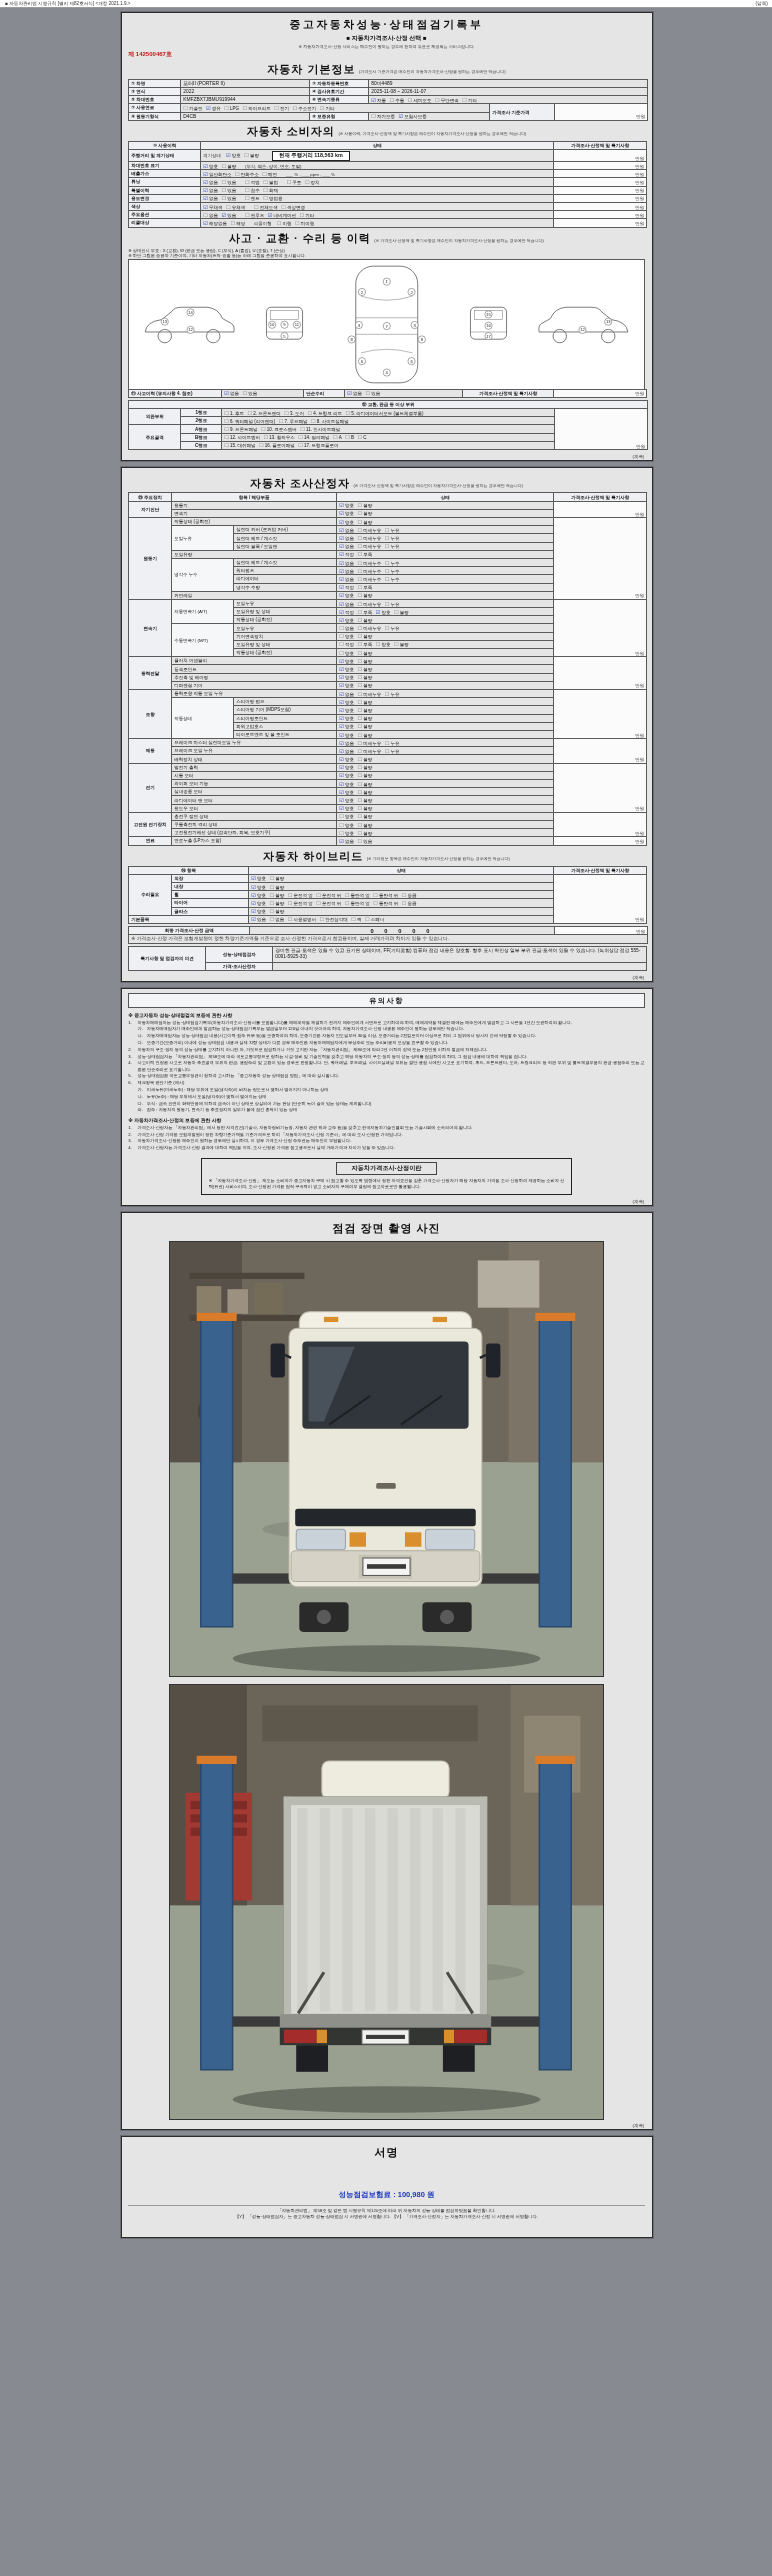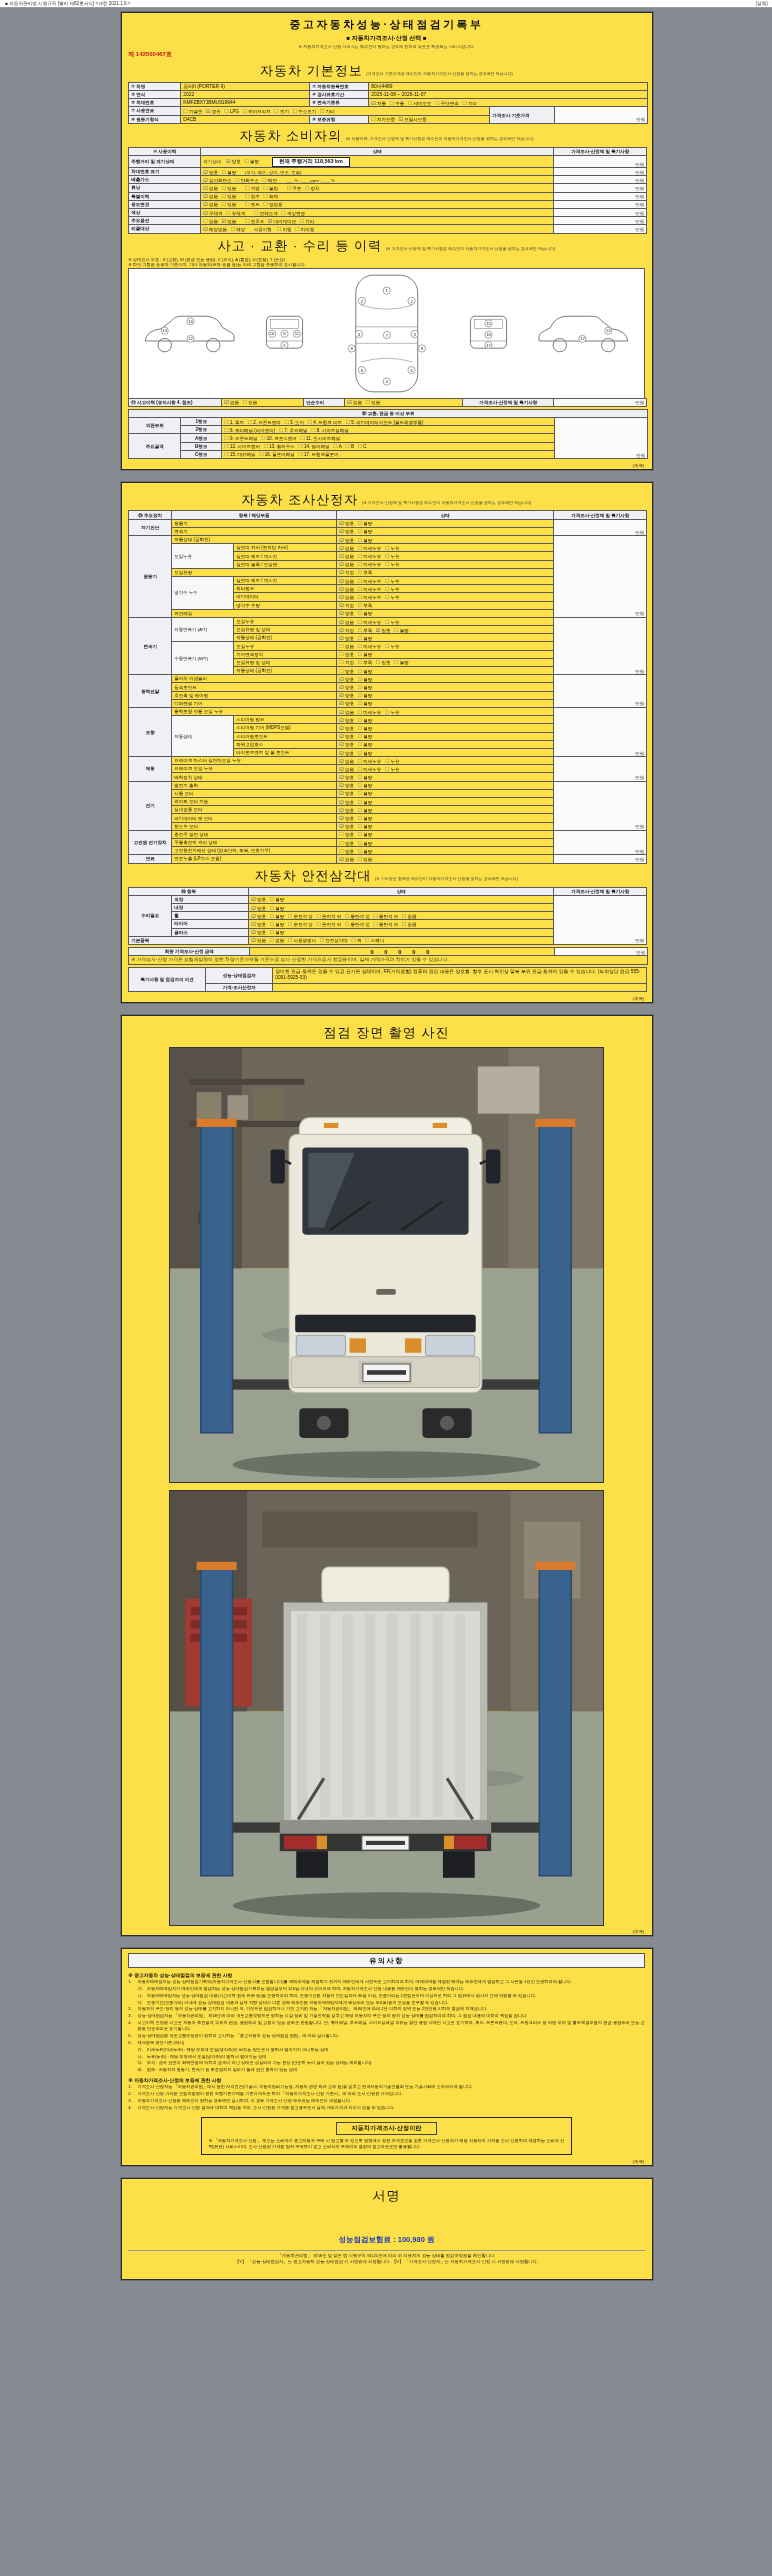--- a/index.html
+++ b/index.html
@@ -1,25 +1,25 @@
 <!DOCTYPE html>
 <html lang="ko" style="font-size:8.2px"><head>
 <meta charset="utf-8">
 <style>
   *{box-sizing:border-box;margin:0;padding:0}
   body{width:773px;height:2576px;background:#878a91;font-family:"Liberation Sans","DejaVu Sans",sans-serif;color:#111;overflow:hidden}
   .topbar{background:#fff;border-bottom:0.5px solid #9a9a9a;font-size:4.6px;color:#333;display:flex;justify-content:space-between;padding:1px 5.2px}
   .paper{width:532px;margin:4.1px auto 0}
-  .card{background:#fde047;border:0.5px solid #2b2b2b;outline:0.5px solid #6a6d73;margin-bottom:12px;padding:4.1px 6.7px 8.2px;position:relative}
+  .card{background:#e5e5e5;border:0.5px solid #2b2b2b;outline:0.5px solid #6a6d73;margin-bottom:6px;padding:4.1px 6.7px 8.2px;position:relative}
   .main-title{text-align:center;font-size:10.8px;font-weight:bold;letter-spacing:2.6px;margin-top:1px}
   .sub-title{text-align:center;font-size:6px;font-weight:bold;margin-top:1.5px}
   .svc-note{text-align:center;font-size:4.1px;color:#333;margin:1px 0 0.5px}
   .doc-no{color:#c01818;font-weight:bold;font-size:6px;margin:1px 0 2.1px}
   .sec-head{display:flex;align-items:baseline;justify-content:center;gap:3.6px;margin:3.6px 0 1.5px}
-  .sec-head .t{font-size:13px;font-weight:normal;letter-spacing:1px}
+  .sec-head .t{font-size:11px;font-weight:bold;letter-spacing:1px}
   .sec-head .n{font-size:4px;color:#333}
   table.tbl{width:100%;border-collapse:collapse;table-layout:fixed;margin-bottom:2.1px}
   .tbl td{border:0.5px solid #5a5a5a;padding:0.5px 2.1px;font-size:4.8px;height:8.2px;vertical-align:middle;overflow:hidden}
   .tbl td.lbl{background:#eef0f4;font-weight:bold;font-size:4.5px}
   .tbl td.dev{text-align:center}
   .tbl td.sub{background:#f6f7f9;font-size:4.4px}
   .tbl td.itm{font-size:4.5px}
   .tbl td.price{text-align:right;font-size:4.4px;color:#333;background:#fbfbfb;vertical-align:bottom}
   .tbl td.val{font-size:4.9px}
   .opt{display:inline-block;margin-right:3.6px;font-size:4.5px;white-space:nowrap}
@@ -583,21 +583,21 @@
           <tr>
             <td class="lbl dev" rowspan="1">연료</td>
             <td class="itm" colspan="2">연료누출 (LP가스 포함)</td>
             <td><span class="opt"><span class="cb on">☑</span><span>없음</span></span><span class="opt"><span class="cb">☐</span><span>있음</span></span></td>
             <td class="price" rowspan="1">만원</td>
           </tr>
         </tbody>
     </table>
 
     <div class="sec-head">
-      <span class="t">자동차 안전삼각대</span>
+      <span class="t">자동차 하이브리드</span>
       <span class="n">(※ 기타정보 항목은 매수인이 자동차가격조사·산정을 원하는 경우에만 적습니다)</span>
     </div>
     <table class="tbl">
       <colgroup>
           <col style="width:43px">
           <col style="width:77px">
           <col style="width:305px">
           <col style="width:93px">
         </colgroup>
       <tbody>
@@ -666,20 +666,101 @@
             <td class="lbl dev" rowspan="2">특기사항 및 점검자의 의견</td>
             <td class="lbl dev">성능·상태점검자</td>
             <td class="remark-txt">경미한 판금·도색은 있을 수 있고 표기된 상태이며, FF(기타포함) 컴퓨터 점검 내용은 양호함. 향후 표시 확인상 일부 부위 판금·도색이 있을 수 있습니다. (녹취상담 점검 555-0091-5925-33)</td>
           </tr>
           <tr>
             <td class="lbl dev">가격·조사산정자</td>
             <td class="remark-txt"></td>
           </tr>
         </tbody>
     </table>
+    <span class="cont">(계속)</span>
+  </section>
+
+  <section class="card">
+    <div class="notice-title">유의사항</div>
+    <div id="notice-body">
+        <div class="notice-h">※ 중고자동차 성능·상태점검의 보증에 관한 사항</div>
+        <div class="notice-p">
+          <span class="mk">1.</span>
+          <span class="tx">자동차매매업자는 성능·상태점검기록부(자동차가격조사·산정서를 포함합니다)를 매매계약을 체결하기 전까지 매수인에게 서면으로 고지하여야 하며, 매매계약을 체결한 때에는 매수인에게 발급하고 그 사본을 1년간 보관하여야 합니다.</span>
+        </div>
+        <div class="notice-p i1">
+          <span class="mk">가.</span>
+          <span class="tx">자동차매매업자가 매수인에게 발급하는 성능·상태점검기록부는 발급일부터 120일 이내의 것이어야 하며, 자동차가격조사·산정 내용은 매수인이 원하는 경우에만 적습니다.</span>
+        </div>
+        <div class="notice-p i1">
+          <span class="mk">나.</span>
+          <span class="tx">자동차매매업자는 성능·상태점검 내용(사고이력·침수 유무 등)을 보증하여야 하며, 보증기간은 자동차 인도일부터 30일 이상, 보증거리는 2천킬로미터 이상으로 하되 그 범위에서 당사자 간에 약정할 수 있습니다.</span>
+        </div>
+        <div class="notice-p i1">
+          <span class="mk">다.</span>
+          <span class="tx">보증기간(보증거리) 이내에 성능·상태점검 내용과 실제 차량 상태가 다른 경우 매수인은 자동차매매업자에게 무상수리 또는 수리비용의 보상을 요구할 수 있습니다.</span>
+        </div>
+        <div class="notice-p">
+          <span class="mk">2.</span>
+          <span class="tx">자동차의 구조·장치 등의 성능·상태를 고지하지 아니한 자, 거짓으로 점검하거나 거짓 고지한 자는 「자동차관리법」 제80조에 따라 2년 이하의 징역 또는 2천만원 이하의 벌금에 처해집니다.</span>
+        </div>
+        <div class="notice-p">
+          <span class="mk">3.</span>
+          <span class="tx">성능·상태점검자는 「자동차관리법」 제58조에 따라 국토교통부령으로 정하는 시설·장비 및 기술인력을 갖추고 해당 자동차의 구조·장치 등의 성능·상태를 점검하여야 하며, 그 점검 내용에 대하여 책임을 집니다.</span>
+        </div>
+        <div class="notice-p">
+          <span class="mk">4.</span>
+          <span class="tx">사고이력 인정은 사고로 자동차 주요골격 부위의 판금, 용접수리 및 교환이 있는 경우로 한정합니다. 단, 쿼터패널, 루프패널, 사이드실패널 부위는 절단·용접 시에만 사고로 표기하며, 후드, 프론트펜더, 도어, 트렁크리드 등 외판 부위 및 볼트체결부품의 판금·용접수리 또는 교환은 단순수리로 표기합니다.</span>
+        </div>
+        <div class="notice-p">
+          <span class="mk">5.</span>
+          <span class="tx">성능·상태점검은 국토교통부장관이 정하여 고시하는 「중고자동차 성능·상태점검 방법」에 따라 실시합니다.</span>
+        </div>
+        <div class="notice-p">
+          <span class="mk">6.</span>
+          <span class="tx">체크항목 판단기준 (예시)</span>
+        </div>
+        <div class="notice-p i1">
+          <span class="mk">가.</span>
+          <span class="tx">미세누유(미세누수) : 해당 부위에 오일(냉각수)이 비치는 정도로서 맺혀서 떨어지지 아니하는 상태</span>
+        </div>
+        <div class="notice-p i1">
+          <span class="mk">나.</span>
+          <span class="tx">누유(누수) : 해당 부위에서 오일(냉각수)이 맺혀서 떨어지는 상태</span>
+        </div>
+        <div class="notice-p i1">
+          <span class="mk">다.</span>
+          <span class="tx">부식 : 금속 표면이 화학반응에 의하여 금속이 아닌 상태로 상실되어 가는 현상 (단순히 녹이 슬어 있는 상태는 제외합니다)</span>
+        </div>
+        <div class="notice-p i1">
+          <span class="mk">라.</span>
+          <span class="tx">침수 : 자동차의 원동기, 변속기 등 주요장치의 일부가 물에 잠긴 흔적이 있는 상태</span>
+        </div>
+        <div class="notice-h">※ 자동차가격조사·산정의 보증에 관한 사항</div>
+        <div class="notice-p">
+          <span class="mk">1.</span>
+          <span class="tx">가격조사·산정자는 「자동차관리법」에서 정한 자격요건(기술사, 자동차정비기능장, 자동차 관련 학과 교수 등)을 갖추고 한국자동차기술인협회 또는 기술사회에 소속되어야 합니다.</span>
+        </div>
+        <div class="notice-p">
+          <span class="mk">2.</span>
+          <span class="tx">가격조사·산정 가격은 보험개발원이 정한 차량기준가액을 기준가격으로 하여 「자동차가격조사·산정 기준서」에 따라 조사·산정한 가격입니다.</span>
+        </div>
+        <div class="notice-p">
+          <span class="mk">3.</span>
+          <span class="tx">자동차가격조사·산정은 매수인이 원하는 경우에만 실시하며, 이 경우 가격조사·산정 수수료는 매수인이 부담합니다.</span>
+        </div>
+        <div class="notice-p">
+          <span class="mk">4.</span>
+          <span class="tx">가격조사·산정자는 가격조사·산정 결과에 대하여 책임을 지며, 조사·산정된 가격은 참고용으로서 실제 거래가격과 차이가 있을 수 있습니다.</span>
+        </div>
+      </div>
+    <div class="def-box">
+      <div class="bt">자동차가격조사·산정이란</div>
+      <div class="bx">※ 「자동차가격조사·산정」 제도는 소비자가 중고자동차 구매 시 참고할 수 있도록 법령에서 정한 자격요건을 갖춘 가격조사·산정자가 해당 자동차의 가격을 조사·산정하여 제공하는 소비자 선택(유료) 서비스이며, 조사·산정된 가격은 법적 구속력이 없고 소비자의 구매여부 결정에 참고자료로만 활용됩니다.</div>
+    </div>
     <span class="cont">(계속)</span>
   </section>
 
   <section class="card">
     <div class="sec-head">
       <span class="t">점검 장면 촬영 사진</span>
     </div>
     <div class="photo-wrap">
 
       <svg class="photo" width="435" height="436" viewBox="0 0 844 846">
@@ -773,101 +854,20 @@
         <rect x="246" y="702" width="62" height="52" fill="#1e1f22"></rect>
           <rect x="532" y="702" width="62" height="52" fill="#1e1f22"></rect>
         <line x1="250" y1="640" x2="300" y2="560" stroke="#4a4c48" stroke-width="6"></line>
         <line x1="590" y1="640" x2="540" y2="560" stroke="#4a4c48" stroke-width="6"></line>
       </svg>
 
     </div>
     <span class="cont">(계속)</span>
   </section>
 
-  <section class="card">
-    <div class="notice-title">유의사항</div>
-    <div id="notice-body">
-        <div class="notice-h">※ 중고자동차 성능·상태점검의 보증에 관한 사항</div>
-        <div class="notice-p">
-          <span class="mk">1.</span>
-          <span class="tx">자동차매매업자는 성능·상태점검기록부(자동차가격조사·산정서를 포함합니다)를 매매계약을 체결하기 전까지 매수인에게 서면으로 고지하여야 하며, 매매계약을 체결한 때에는 매수인에게 발급하고 그 사본을 1년간 보관하여야 합니다.</span>
-        </div>
-        <div class="notice-p i1">
-          <span class="mk">가.</span>
-          <span class="tx">자동차매매업자가 매수인에게 발급하는 성능·상태점검기록부는 발급일부터 120일 이내의 것이어야 하며, 자동차가격조사·산정 내용은 매수인이 원하는 경우에만 적습니다.</span>
-        </div>
-        <div class="notice-p i1">
-          <span class="mk">나.</span>
-          <span class="tx">자동차매매업자는 성능·상태점검 내용(사고이력·침수 유무 등)을 보증하여야 하며, 보증기간은 자동차 인도일부터 30일 이상, 보증거리는 2천킬로미터 이상으로 하되 그 범위에서 당사자 간에 약정할 수 있습니다.</span>
-        </div>
-        <div class="notice-p i1">
-          <span class="mk">다.</span>
-          <span class="tx">보증기간(보증거리) 이내에 성능·상태점검 내용과 실제 차량 상태가 다른 경우 매수인은 자동차매매업자에게 무상수리 또는 수리비용의 보상을 요구할 수 있습니다.</span>
-        </div>
-        <div class="notice-p">
-          <span class="mk">2.</span>
-          <span class="tx">자동차의 구조·장치 등의 성능·상태를 고지하지 아니한 자, 거짓으로 점검하거나 거짓 고지한 자는 「자동차관리법」 제80조에 따라 2년 이하의 징역 또는 2천만원 이하의 벌금에 처해집니다.</span>
-        </div>
-        <div class="notice-p">
-          <span class="mk">3.</span>
-          <span class="tx">성능·상태점검자는 「자동차관리법」 제58조에 따라 국토교통부령으로 정하는 시설·장비 및 기술인력을 갖추고 해당 자동차의 구조·장치 등의 성능·상태를 점검하여야 하며, 그 점검 내용에 대하여 책임을 집니다.</span>
-        </div>
-        <div class="notice-p">
-          <span class="mk">4.</span>
-          <span class="tx">사고이력 인정은 사고로 자동차 주요골격 부위의 판금, 용접수리 및 교환이 있는 경우로 한정합니다. 단, 쿼터패널, 루프패널, 사이드실패널 부위는 절단·용접 시에만 사고로 표기하며, 후드, 프론트펜더, 도어, 트렁크리드 등 외판 부위 및 볼트체결부품의 판금·용접수리 또는 교환은 단순수리로 표기합니다.</span>
-        </div>
-        <div class="notice-p">
-          <span class="mk">5.</span>
-          <span class="tx">성능·상태점검은 국토교통부장관이 정하여 고시하는 「중고자동차 성능·상태점검 방법」에 따라 실시합니다.</span>
-        </div>
-        <div class="notice-p">
-          <span class="mk">6.</span>
-          <span class="tx">체크항목 판단기준 (예시)</span>
-        </div>
-        <div class="notice-p i1">
-          <span class="mk">가.</span>
-          <span class="tx">미세누유(미세누수) : 해당 부위에 오일(냉각수)이 비치는 정도로서 맺혀서 떨어지지 아니하는 상태</span>
-        </div>
-        <div class="notice-p i1">
-          <span class="mk">나.</span>
-          <span class="tx">누유(누수) : 해당 부위에서 오일(냉각수)이 맺혀서 떨어지는 상태</span>
-        </div>
-        <div class="notice-p i1">
-          <span class="mk">다.</span>
-          <span class="tx">부식 : 금속 표면이 화학반응에 의하여 금속이 아닌 상태로 상실되어 가는 현상 (단순히 녹이 슬어 있는 상태는 제외합니다)</span>
-        </div>
-        <div class="notice-p i1">
-          <span class="mk">라.</span>
-          <span class="tx">침수 : 자동차의 원동기, 변속기 등 주요장치의 일부가 물에 잠긴 흔적이 있는 상태</span>
-        </div>
-        <div class="notice-h">※ 자동차가격조사·산정의 보증에 관한 사항</div>
-        <div class="notice-p">
-          <span class="mk">1.</span>
-          <span class="tx">가격조사·산정자는 「자동차관리법」에서 정한 자격요건(기술사, 자동차정비기능장, 자동차 관련 학과 교수 등)을 갖추고 한국자동차기술인협회 또는 기술사회에 소속되어야 합니다.</span>
-        </div>
-        <div class="notice-p">
-          <span class="mk">2.</span>
-          <span class="tx">가격조사·산정 가격은 보험개발원이 정한 차량기준가액을 기준가격으로 하여 「자동차가격조사·산정 기준서」에 따라 조사·산정한 가격입니다.</span>
-        </div>
-        <div class="notice-p">
-          <span class="mk">3.</span>
-          <span class="tx">자동차가격조사·산정은 매수인이 원하는 경우에만 실시하며, 이 경우 가격조사·산정 수수료는 매수인이 부담합니다.</span>
-        </div>
-        <div class="notice-p">
-          <span class="mk">4.</span>
-          <span class="tx">가격조사·산정자는 가격조사·산정 결과에 대하여 책임을 지며, 조사·산정된 가격은 참고용으로서 실제 거래가격과 차이가 있을 수 있습니다.</span>
-        </div>
-      </div>
-    <div class="def-box">
-      <div class="bt">자동차가격조사·산정이란</div>
-      <div class="bx">※ 「자동차가격조사·산정」 제도는 소비자가 중고자동차 구매 시 참고할 수 있도록 법령에서 정한 자격요건을 갖춘 가격조사·산정자가 해당 자동차의 가격을 조사·산정하여 제공하는 소비자 선택(유료) 서비스이며, 조사·산정된 가격은 법적 구속력이 없고 소비자의 구매여부 결정에 참고자료로만 활용됩니다.</div>
-    </div>
-    <span class="cont">(계속)</span>
-  </section>
-
   <section class="card sign-card">
     <div class="sec-head">
       <span class="t">서명</span>
     </div>
     <div class="fee">성능점검보험료 :  100,980 원</div>
     <div class="sign-foot">
       <div>「자동차관리법」 제58조 및 같은 법 시행규칙 제120조에 따라 위 자동차의 성능·상태를 점검하였음을 확인합니다.</div>
       <div>【Y】 「성능·상태점검자」는 중고자동차 성능·상태점검 시 서명란에 서명합니다.    【V】 「가격조사·산정자」는 자동차가격조사·산정 시 서명란에 서명합니다.</div>
     </div>
   </section>

